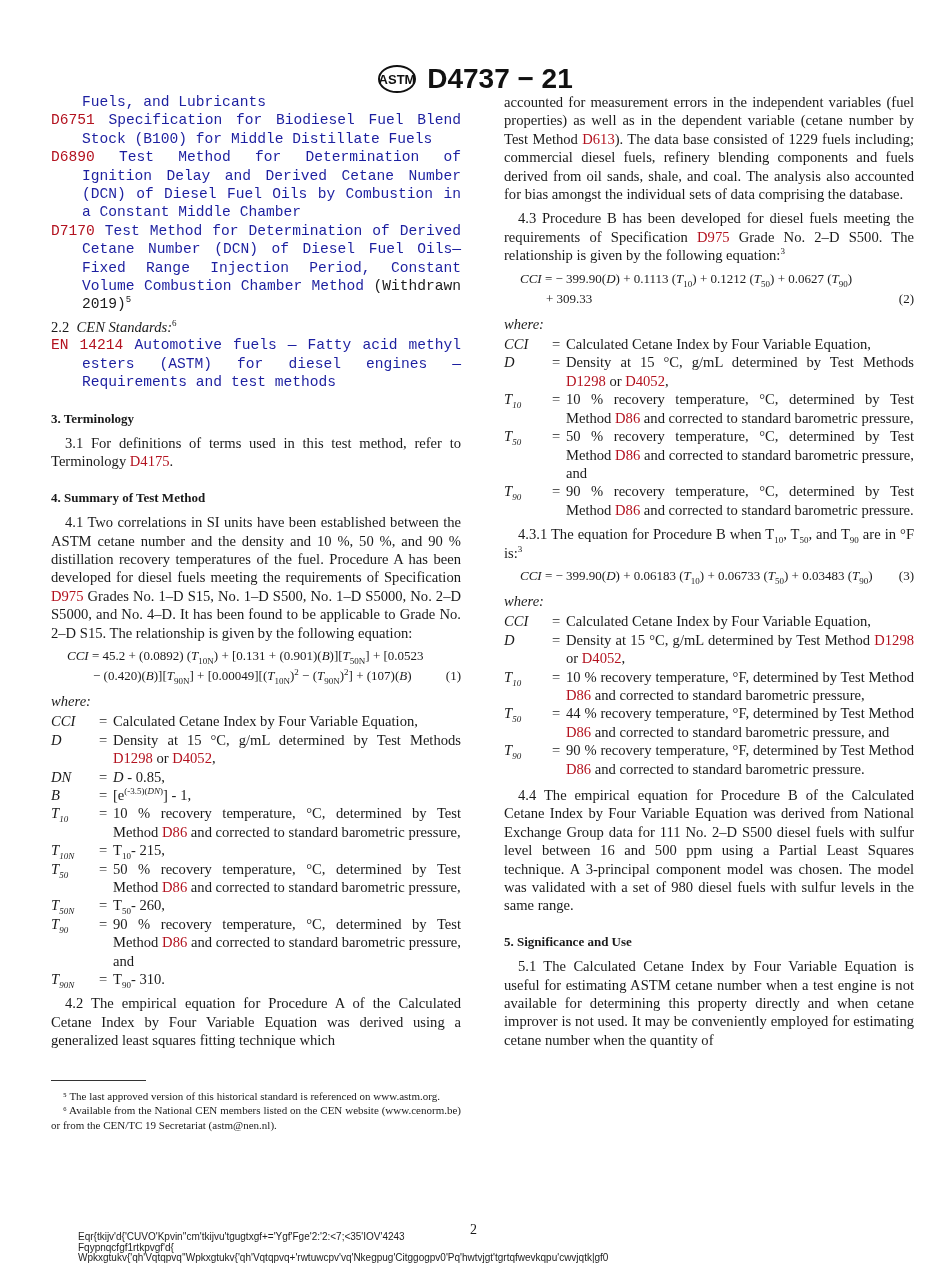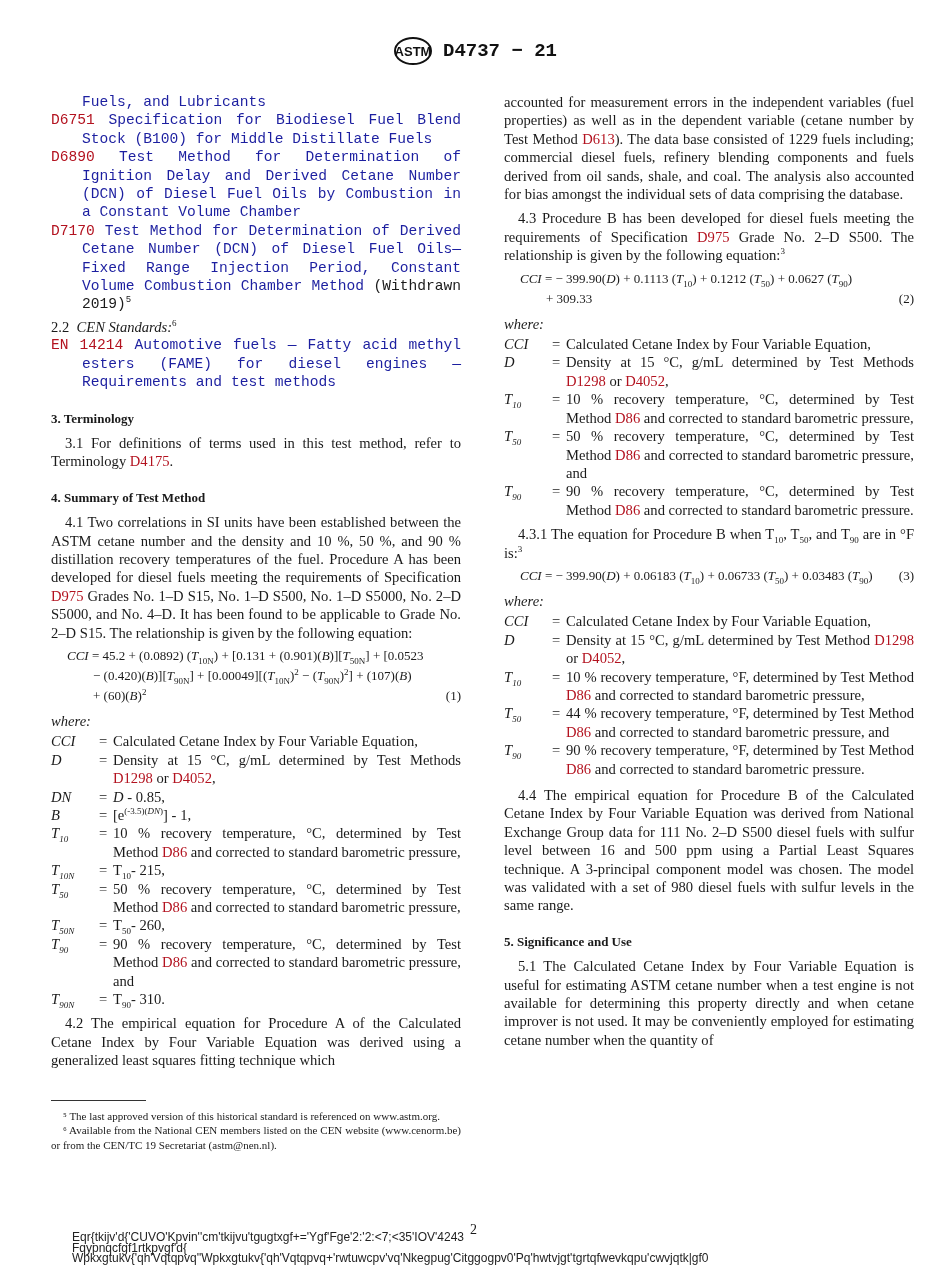--- a/index.html
+++ b/index.html
@@ -1,21 +1,21 @@
 <!DOCTYPE html>
 <html><head>
 <meta charset="utf-8">
 <style>
   html, body { margin:0; padding:0; background:#ffffff; }
   body { width:950px; height:1272px; position:relative; overflow:hidden;
          font-family:"Liberation Serif", serif; color:#1a1a1a; }
-  .header { position:absolute; top:36px; left:0; width:950px; text-align:center; }
+  .header { position:absolute; top:63px; left:0; width:950px; text-align:center; }
   .header .logo { display:inline-block; vertical-align:middle; width:40px; height:30px; margin-right:6px; }
-  .header .docid { display:inline-block; vertical-align:middle; font-family:Liberation Mono, monospace;
-                   font-weight:bold; font-size:19px; color:#111; }
+  .header .docid { display:inline-block; vertical-align:middle; font-family:Liberation Sans, sans-serif;
+                   font-weight:bold; font-size:28px; color:#111; }
   .col { position:absolute; top:93px; width:410px; font-size:14.6px; line-height:18.4px; text-align:justify; }
   .col.left { left:51px; }
   .col.right { left:504px; }
   .ref { color:#b3121f; }
   .blue { color:#1c1fa0; }
   .refitem { padding-left:31px; text-indent:-31px; margin:0;font-family:Liberation Mono, monospace; }
   .refitem.cont { padding-left:31px; text-indent:0; }
   p { margin:0; }
   .para { text-indent:14px; }
   .h2 { font-weight:bold; font-size:13px; margin-top:18px; margin-bottom:6px; }
@@ -23,22 +23,22 @@
   .eq .cont { padding-left:26px; }
   .eq .num { position:absolute; right:0; bottom:0; }
   .where { font-style:italic; margin-top:6px; }
   .defs { display:grid; grid-template-columns:48px 14px 1fr; margin-top:2px; }
   .defs .sym { font-style:italic; }
   .defs .eqs { text-align:left; }
   .defs .txt { text-align:justify; }
   .fn-rule { width:95px; border-top:1px solid #333; margin-top:30px; margin-bottom:8px; }
   .fn { font-size:11px; line-height:14.5px; text-indent:12px; text-align:justify; }
   .pagenum { position:absolute; top:1222px; left:470px; font-size:14px; }
-  .stamp { position:absolute; top:1232px; left:72px; font-family:"Liberation Sans", sans-serif;
-           font-size:12px; line-height:10.5px; color:#222; white-space:nowrap; }
+  .stamp { position:absolute; top:1232px; left:78px; font-family:"Liberation Sans", sans-serif;
+           font-size:10px; line-height:10.5px; color:#222; white-space:nowrap; }
   sub, sup { font-size:9px; line-height:0; }
 </style>
 </head>
 <body>
 
 <div class="header">
   <svg class="logo" viewBox="0 0 40 30">
     <ellipse cx="20" cy="15" rx="18" ry="13" fill="none" stroke="#111" stroke-width="2"></ellipse>
     <text x="20" y="20" font-size="13" text-anchor="middle" font-family="Liberation Sans, sans-serif" font-weight="bold" fill="#111">ASTM</text>
   </svg>
@@ -47,50 +47,49 @@
 
 <div class="col left">
   <p class="refitem cont blue">Fuels, and Lubricants</p>
 
   <p class="refitem">
     <span class="ref">D6751</span>
     <span class="blue">Specification for Biodiesel Fuel Blend Stock (B100) for Middle Distillate Fuels</span>
   </p>
   <p class="refitem">
     <span class="ref">D6890</span>
-    <span class="blue">Test Method for Determination of Ignition Delay and Derived Cetane Number (DCN) of Diesel Fuel Oils by Combustion in a Constant Volume Chamber</span>
+    <span class="blue">Test Method for Determination of Ignition Delay and Derived Cetane Number (DCN) of Diesel Fuel Oils by Combustion in a Constant Middle Chamber</span>
   </p>
   <p class="refitem">
     <span class="ref">D7170</span>
     <span class="blue">Test Method for Determination of Derived Cetane Number (DCN) of Diesel Fuel Oils—Fixed Range Injection Period, Constant Volume Combustion Chamber Method</span><span> (Withdrawn 2019)</span><sup>5</sup>
   </p>
 
   <p style="margin-top:4px">
     <span>2.2</span>&nbsp;
     <i>CEN Standards:</i><sup>6</sup>
   </p>
   <p class="refitem">
     <span class="ref">EN 14214</span>
-    <span class="blue">Automotive fuels — Fatty acid methyl esters (FAME) for diesel engines — Requirements and test methods</span>
+    <span class="blue">Automotive fuels — Fatty acid methyl esters (ASTM) for diesel engines — Requirements and test methods</span>
   </p>
 
   <p class="h2">3. Terminology</p>
   <p class="para">
     <span>3.1 For definitions of terms used in this test method, refer to Terminology </span><span class="ref">D4175</span><span>.</span>
   </p>
 
   <p class="h2">4. Summary of Test Method</p>
   <p class="para">
     <span>4.1 Two correlations in SI units have been established between the ASTM cetane number and the density and 10 %, 50 %, and 90 % distillation recovery temperatures of the fuel. Procedure A has been developed for diesel fuels meeting the requirements of Specification </span><span class="ref">D975</span><span> Grades No. 1–D S15, No. 1–D S500, No. 1–D S5000, No. 2–D S5000, and No. 4–D. It has been found to be applicable to Grade No. 2–D S15. The relationship is given by the following equation:</span>
   </p>
 
   <div class="eq">
     <div><i>CCI</i> = 45.2 + (0.0892) (<i>T</i><sub>10N</sub>) + [0.131 + (0.901)(<i>B</i>)][<i>T</i><sub>50N</sub>] + [0.0523</div>
     <div class="cont">− (0.420)(<i>B</i>)][<i>T</i><sub>90N</sub>] + [0.00049][(<i>T</i><sub>10N</sub>)<sup>2</sup> − (<i>T</i><sub>90N</sub>)<sup>2</sup>] + (107)(<i>B</i>)</div>
-    <div class="cont">+ (60)(<i>B</i>)<sup>2</sup></div>
     <span class="num">(1)</span>
   </div>
 
   <p class="where">where:</p>
   <div class="defs">
     <span class="sym">CCI</span>
       <span class="eqs">=</span>
       <span class="txt">Calculated Cetane Index by Four Variable Equation,</span>
 
     <span class="sym">D</span>

